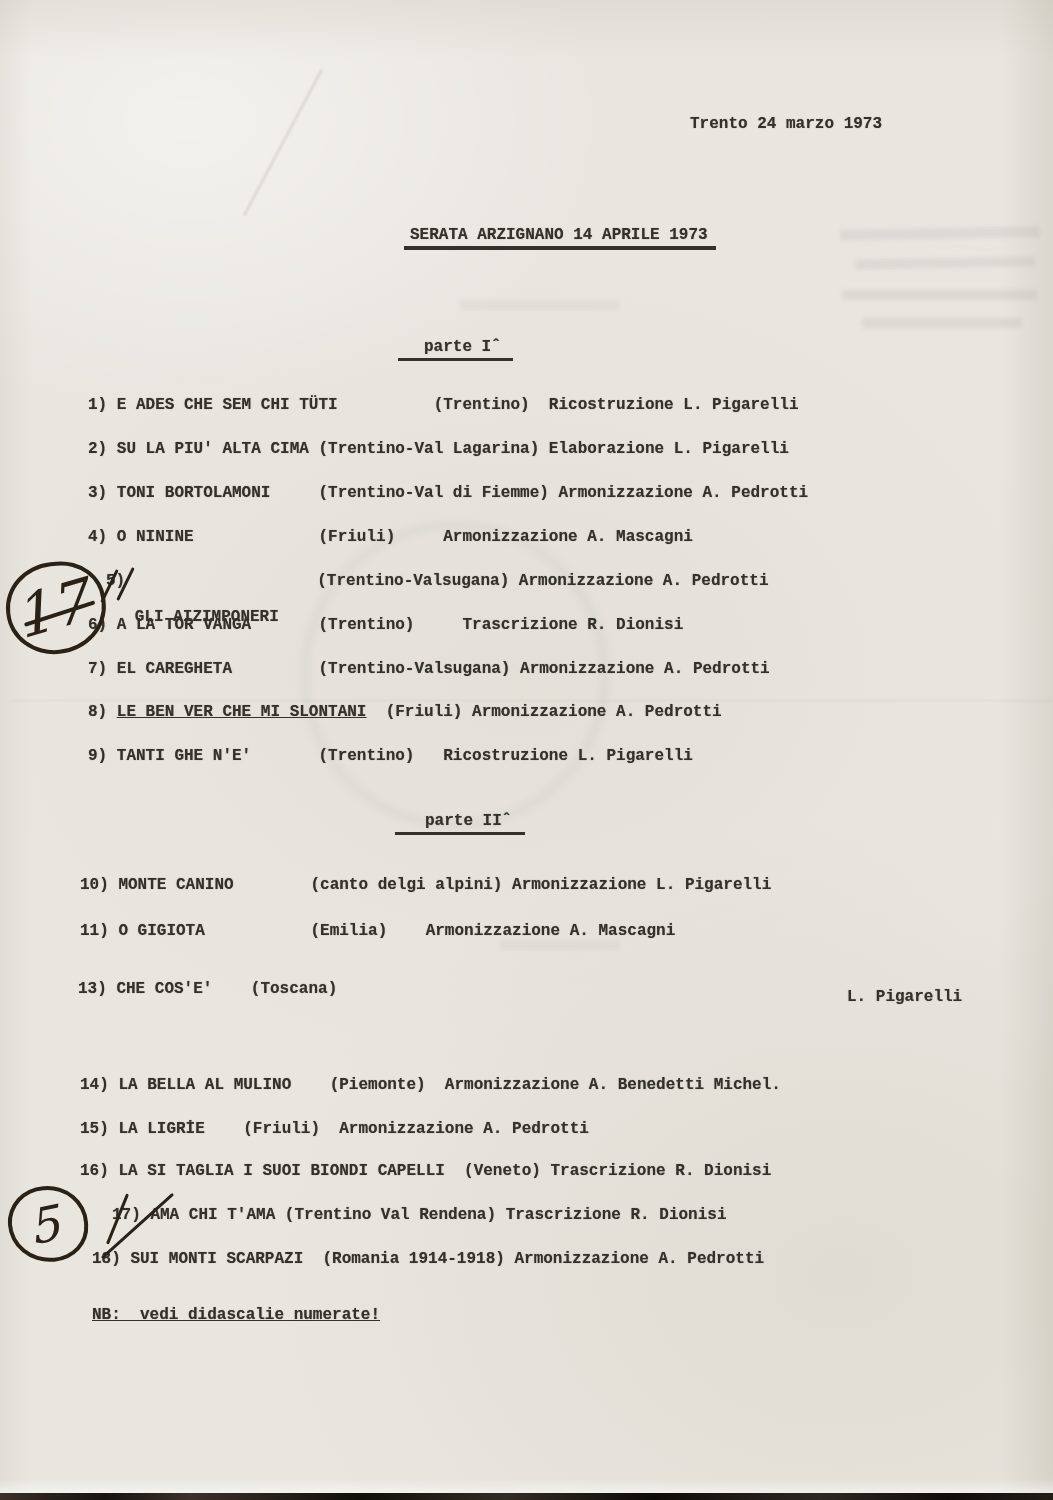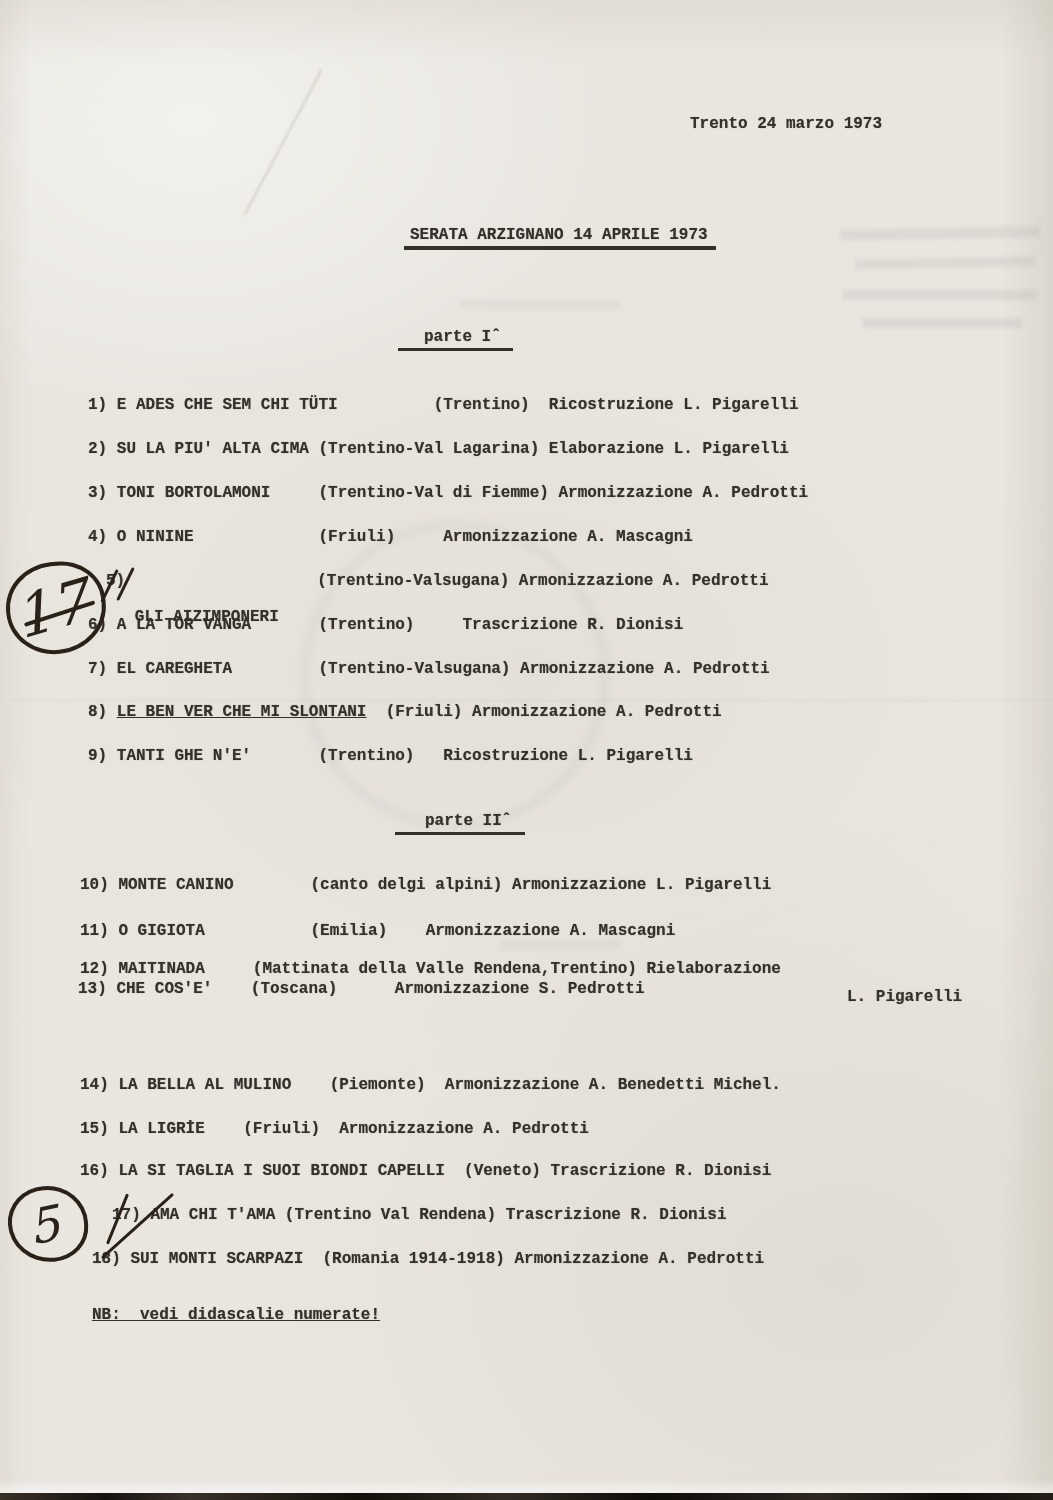--- a/index.html
+++ b/index.html
@@ -76,21 +76,21 @@
   <div class="smudge" style="left:460px;top:300px;width:160px;height:10px;opacity:.6;"></div>
   <div class="smudge" style="left:500px;top:940px;width:120px;height:10px;opacity:.6;"></div>
   <div class="stamp" style="left:300px;top:520px;width:290px;height:290px;"></div>
   <div class="crease" style="left:282px;top:60px;width:2px;height:165px;transform:rotate(28deg);"></div>
   <div class="crease" style="left:10px;top:700px;width:1043px;height:1px;opacity:.5;"></div>
 
   <div class="typed" style="left:690px;top:115px;">Trento 24 marzo 1973</div>
 
   <div class="typed underlined" style="left:404px;top:226px;padding-left:6px;padding-right:8px;border-bottom-width:4px;">SERATA ARZIGNANO 14 APRILE 1973</div>
 
-  <div class="typed underlined" style="left:398px;top:328px;padding-left:26px;padding-right:12px;">parte Iˆ</div>
+  <div class="typed underlined" style="left:398px;top:338px;padding-left:26px;padding-right:12px;">parte Iˆ</div>
 
   <div class="typed row" style="left:88px;top:396px;">
     <span class="num">1)</span>
     <span class="title" style="min-width:32ch;">E ADES CHE SEM CHI TÜTI</span>
     <span class="region">(Trentino)</span>
     <span class="credit" style="margin-left:2ch;">Ricostruzione L. Pigarelli</span>
   </div>
 
   <div class="typed row" style="left:88px;top:440px;">
     <span class="num">2)</span>
@@ -157,33 +157,26 @@
     <span class="credit">Armonizzazione L. Pigarelli</span>
   </div>
 
   <div class="typed row n4" style="left:80px;top:922px;">
     <span class="num">11)</span>
     <span class="title" style="min-width:19ch;">O GIGIOTA</span>
     <span class="region">(Emilia)</span>
     <span class="credit" style="margin-left:4ch;">Armonizzazione A. Mascagni</span>
   </div>
 
-  <div class="typed row n4" style="left:80px;top:960px;">
-    <span class="num">12)</span>
-    <span class="title" style="min-width:13ch;">MAITINADA</span>
-    <span class="region">(Mattinata della Valle Rendena,Trentino)</span>
-    <span class="credit">Rielaborazione</span>
-  </div>
   <div class="typed" style="left:847px;top:988px;">L. Pigarelli</div>
 
   <div class="typed row n4" style="left:78px;top:980px;">
     <span class="num">13)</span>
     <span class="title" style="min-width:13ch;">CHE COS'E'</span>
     <span class="region">(Toscana)</span>
-    <span class="credit" style="margin-left:6ch;">Armonizzazione S. Pedrotti</span>
   </div>
 
   <div class="typed row n4" style="left:80px;top:1076px;">
     <span class="num">14)</span>
     <span class="title" style="min-width:21ch;">LA BELLA AL MULINO</span>
     <span class="region">(Piemonte)</span>
     <span class="credit" style="margin-left:2ch;">Armonizzazione A. Benedetti Michel.</span>
   </div>
 
   <div class="typed row n4" style="left:80px;top:1120px;">

